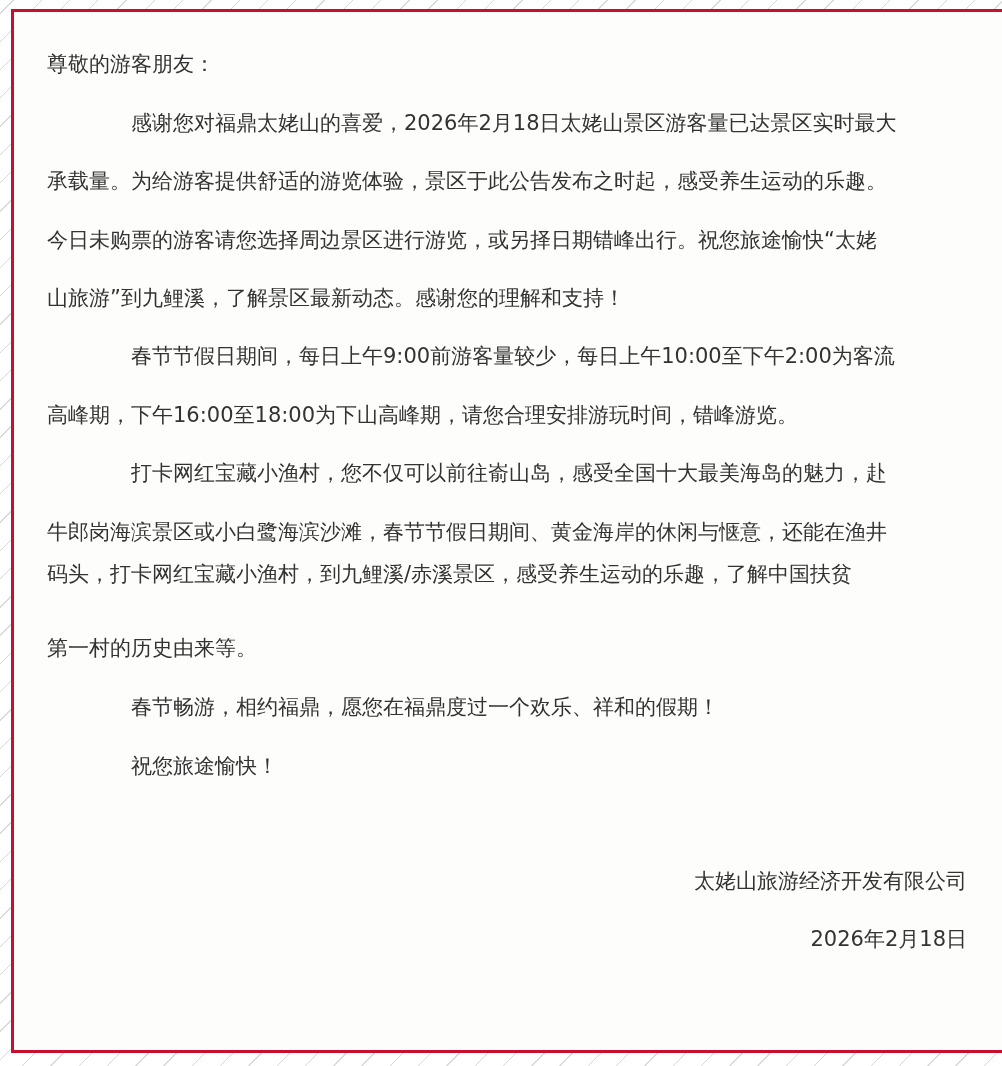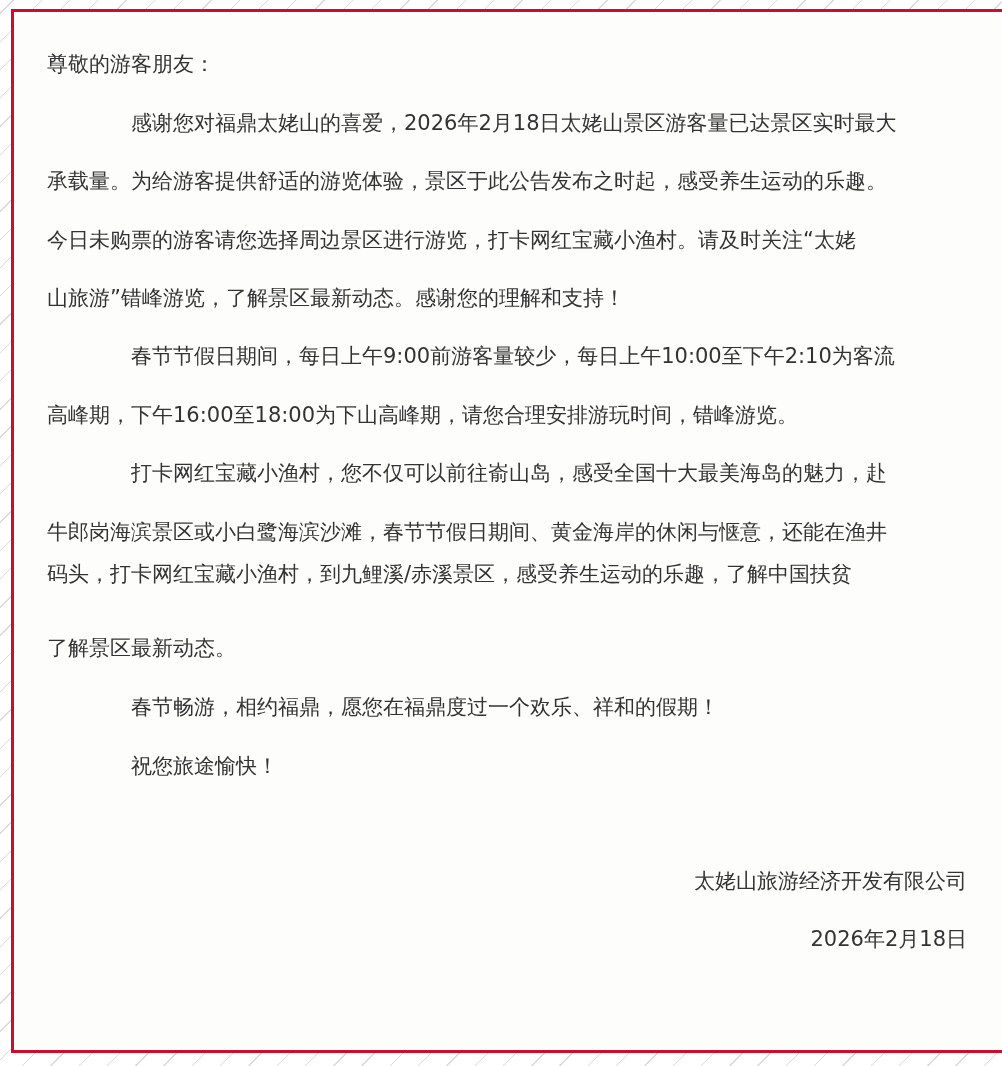--- a/index.html
+++ b/index.html
@@ -25,30 +25,30 @@
 </style>
 </head>
 <body>
 
 <div class="notice">
   <div class="content">
     <div class="line" style="top:37px">尊敬的游客朋友：</div>
 
     <div class="line indent" style="top:96px">感谢您对福鼎太姥山的喜爱，2026年2月18日太姥山景区游客量已达景区实时最大</div>
     <div class="line" style="top:154px">承载量。为给游客提供舒适的游览体验，景区于此公告发布之时起，感受养生运动的乐趣。</div>
-    <div class="line" style="top:213px">今日未购票的游客请您选择周边景区进行游览，打卡网红宝藏小渔村。请及时关注“太姥</div>
-    <div class="line" style="top:271px">山旅游”错峰游览，了解景区最新动态。感谢您的理解和支持！</div>
+    <div class="line" style="top:213px">今日未购票的游客请您选择周边景区进行游览，或另择日期错峰出行。祝您旅途愉快“太姥</div>
+    <div class="line" style="top:271px">山旅游”到九鲤溪，了解景区最新动态。感谢您的理解和支持！</div>
 
-    <div class="line indent" style="top:329px">春节节假日期间，每日上午9:00前游客量较少，每日上午10:00至下午2:10为客流</div>
+    <div class="line indent" style="top:329px">春节节假日期间，每日上午9:00前游客量较少，每日上午10:00至下午2:00为客流</div>
     <div class="line" style="top:388px">高峰期，下午16:00至18:00为下山高峰期，请您合理安排游玩时间，错峰游览。</div>
 
     <div class="line indent" style="top:446px">打卡网红宝藏小渔村，您不仅可以前往嵛山岛，感受全国十大最美海岛的魅力，赴</div>
     <div class="line" style="top:505px">牛郎岗海滨景区或小白鹭海滨沙滩，春节节假日期间、黄金海岸的休闲与惬意，还能在渔井</div>
     <div class="line" style="top:547px">码头，打卡网红宝藏小渔村，到九鲤溪/赤溪景区，感受养生运动的乐趣，了解中国扶贫</div>
-    <div class="line" style="top:621px">了解景区最新动态。</div>
+    <div class="line" style="top:621px">第一村的历史由来等。</div>
 
     <div class="line indent" style="top:680px">春节畅游，相约福鼎，愿您在福鼎度过一个欢乐、祥和的假期！</div>
     <div class="line indent" style="top:739px">祝您旅途愉快！</div>
 
     <div class="line right" style="top:854px">太姥山旅游经济开发有限公司</div>
     <div class="line right" style="top:912px">2026年2月18日</div>
   </div>
 </div>
 
 </body></html>

